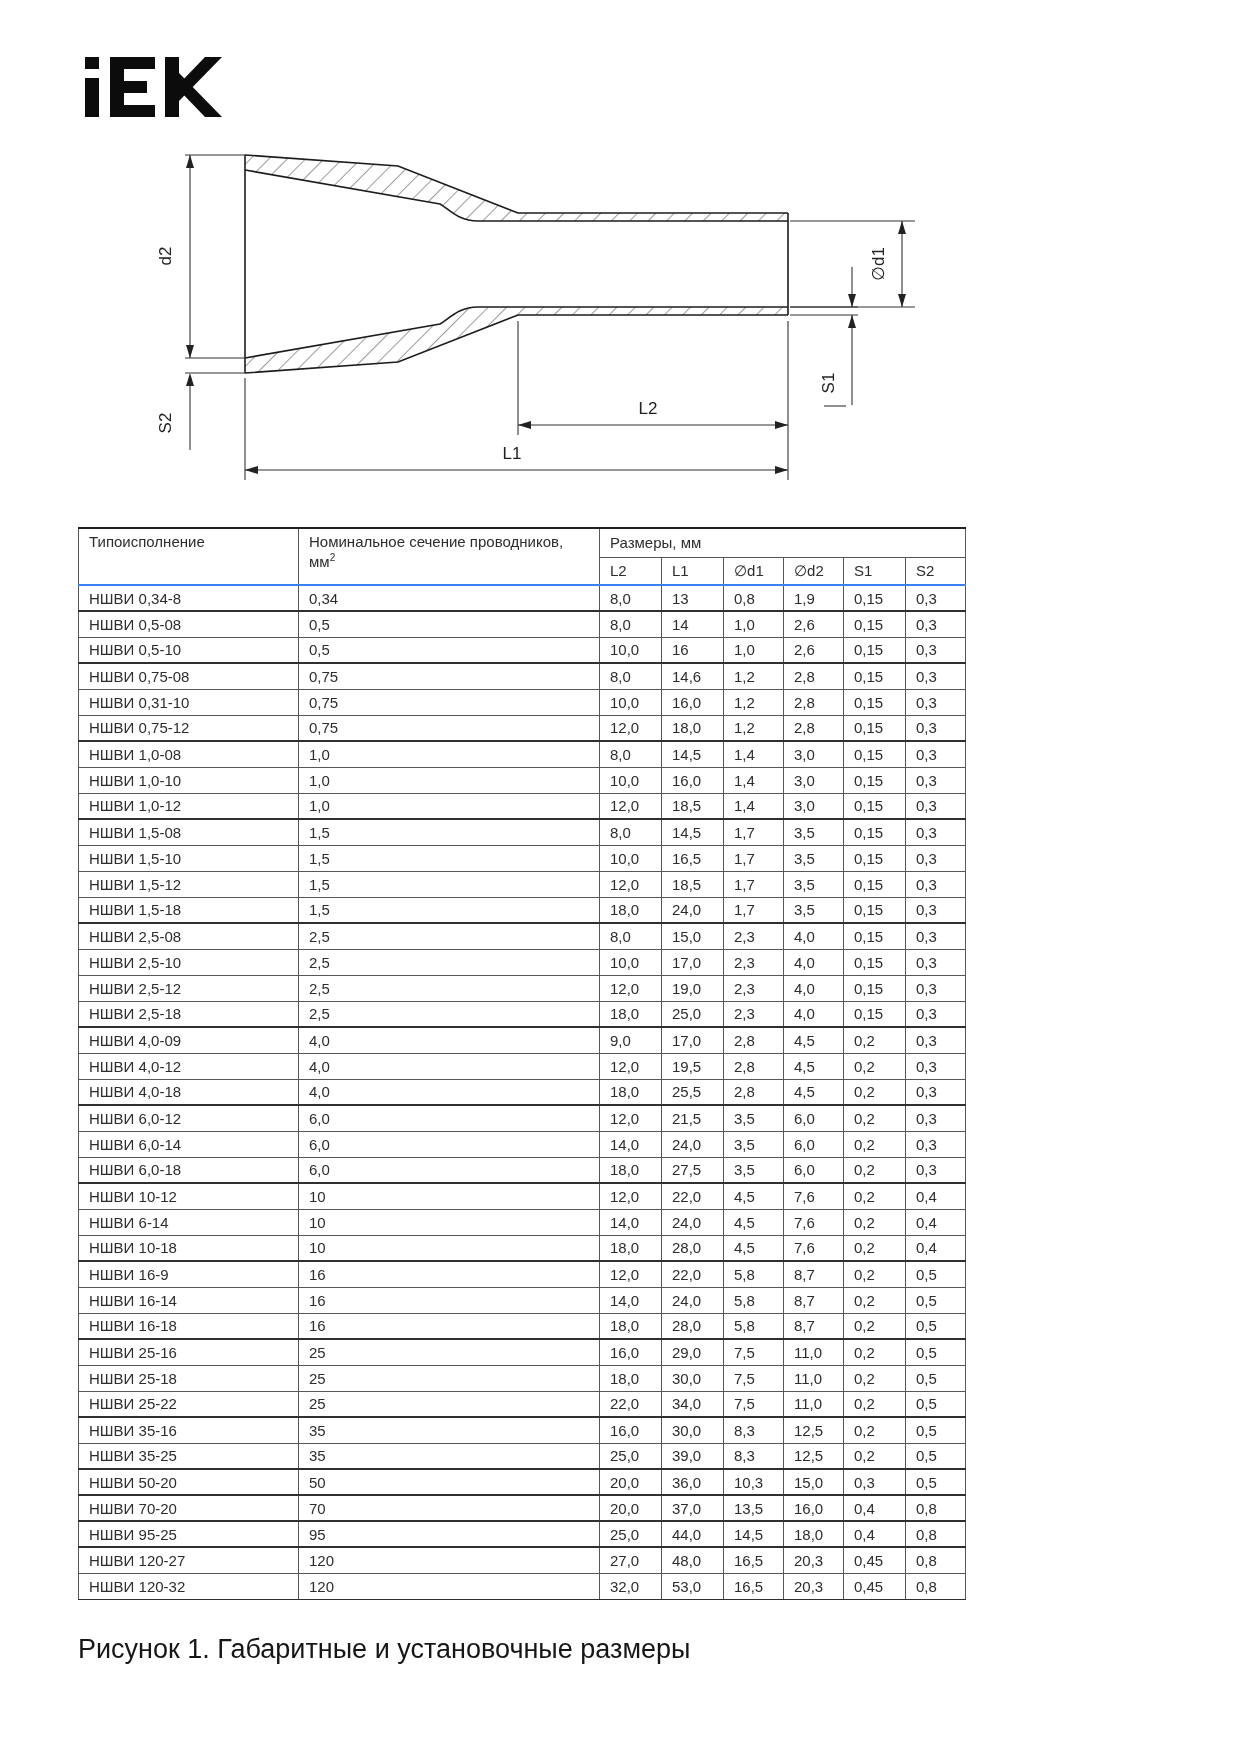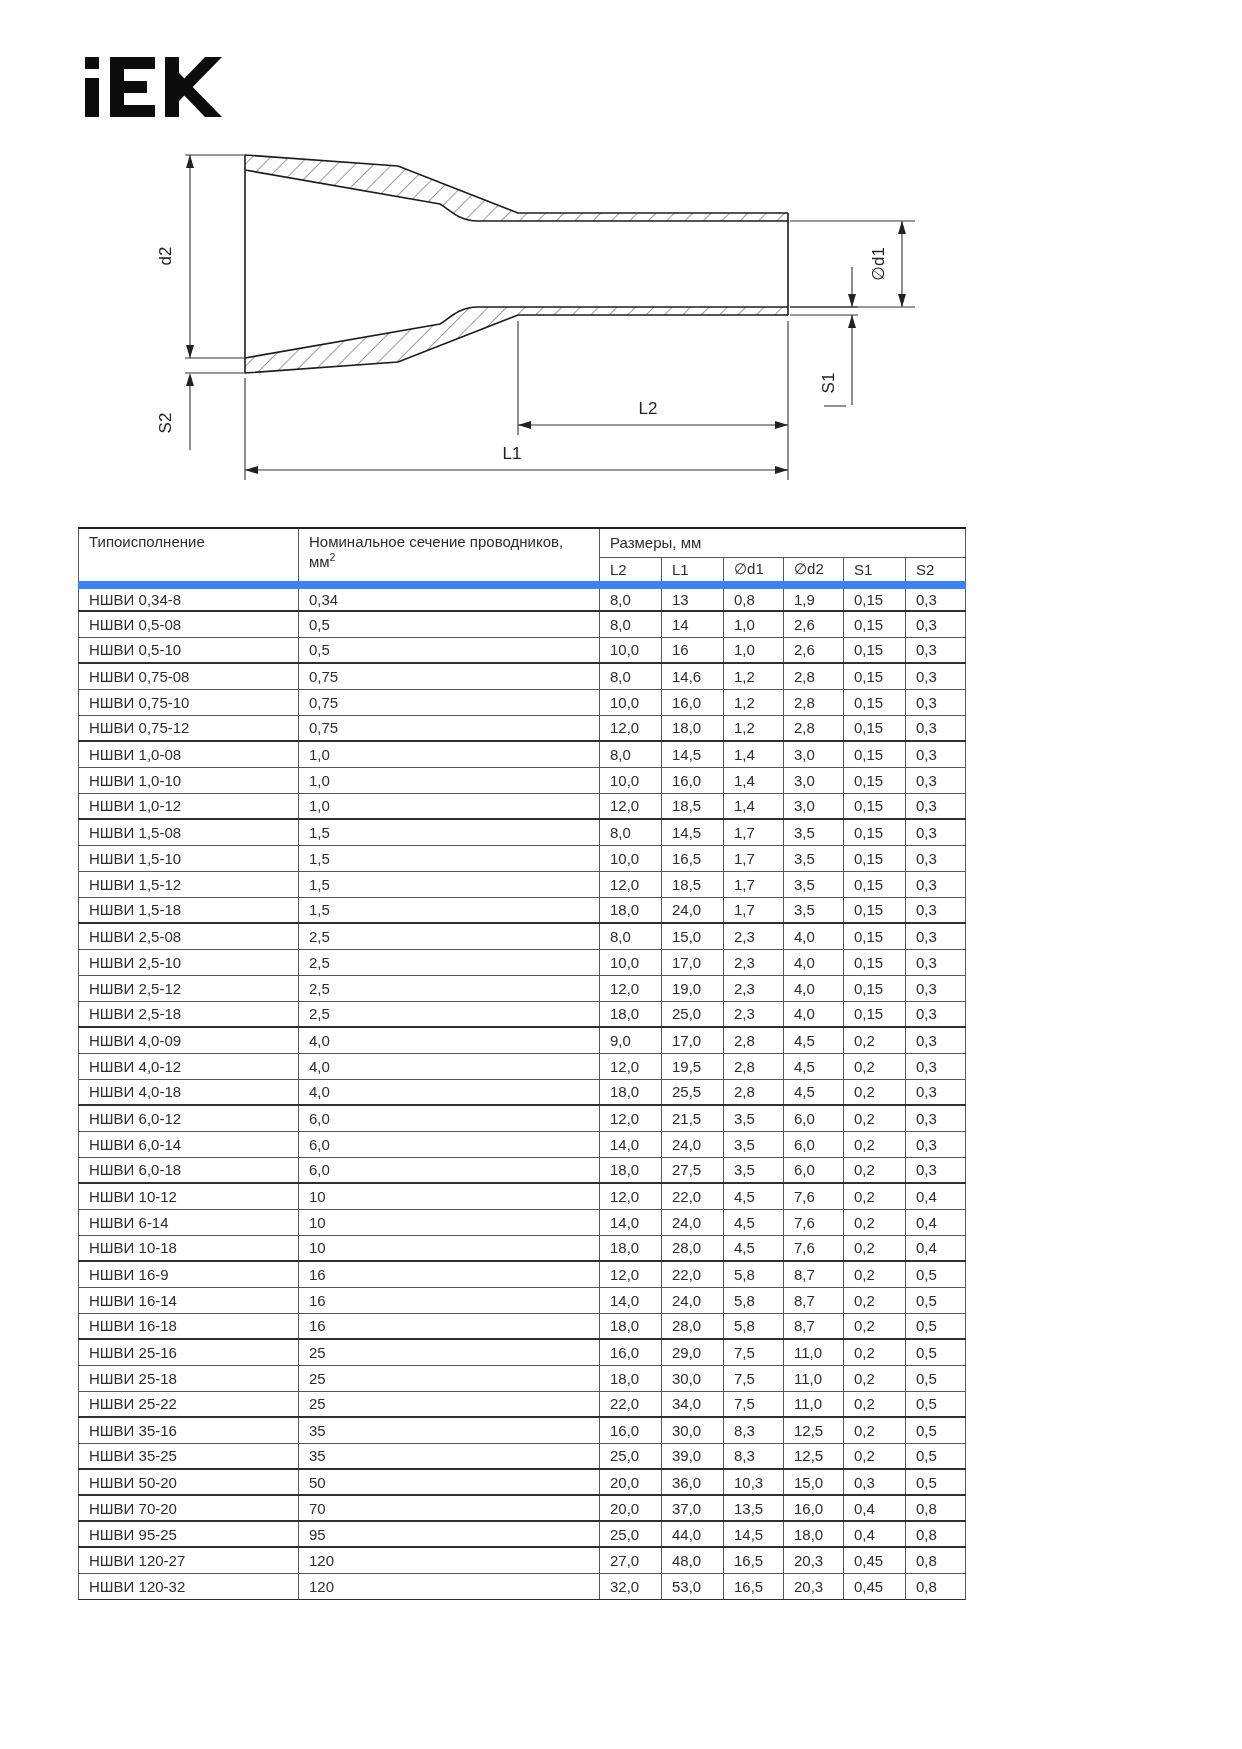--- a/index.html
+++ b/index.html
@@ -19,21 +19,21 @@
     border-collapse:collapse; table-layout:fixed; font-size:15px; color:#2d2d2d;
   }
   table.dims th, table.dims td {
     border:1px solid #575757; font-weight:normal; text-align:left;
     padding:2px 4px 2px 10px; vertical-align:middle; overflow:hidden; white-space:nowrap;
   }
   thead tr.tophead { height:29px; }
   thead tr.tophead th { border-top:2px solid #1f1f1f; }
   thead th.th-type, thead th.th-section { vertical-align:top; padding-top:4px; white-space:normal; line-height:1.25; }
   thead tr.subhead { height:28px; }
-  thead tr.subhead th, thead th[rowspan] { border-bottom:8px solid #3b82f6; }
+  thead tr.subhead th, thead th[rowspan] { border-bottom:2px solid #3b82f6; }
   tbody tr { height:26px; }
   tbody tr.group-start td { border-top:2px solid #2f2f2f; }
   tbody tr:last-child td { border-bottom:1.5px solid #2f2f2f; }
   sup { font-size:10px; }
 
   .caption { position:absolute; left:78px; top:1634px; font-size:27px; color:#161616; }
 </style>
 </head>
 <body>
 
@@ -193,21 +193,21 @@
       <td>НШВИ 0,75-08</td>
       <td>0,75</td>
       <td>8,0</td>
       <td>14,6</td>
       <td>1,2</td>
       <td>2,8</td>
       <td>0,15</td>
       <td>0,3</td>
     </tr>
         <tr>
-      <td>НШВИ 0,75-10</td>
+      <td>НШВИ 0,31-10</td>
       <td>0,75</td>
       <td>10,0</td>
       <td>16,0</td>
       <td>1,2</td>
       <td>2,8</td>
       <td>0,15</td>
       <td>0,3</td>
     </tr>
         <tr>
       <td>НШВИ 0,75-12</td>
@@ -545,13 +545,14 @@
       <td>32,0</td>
       <td>53,0</td>
       <td>16,5</td>
       <td>20,3</td>
       <td>0,45</td>
       <td>0,8</td>
     </tr>
       </tbody>
   </table>
 
+  <div class="caption">Рисунок 1. Габаритные и установочные размеры</div>
 </div>
 
 </body></html>

